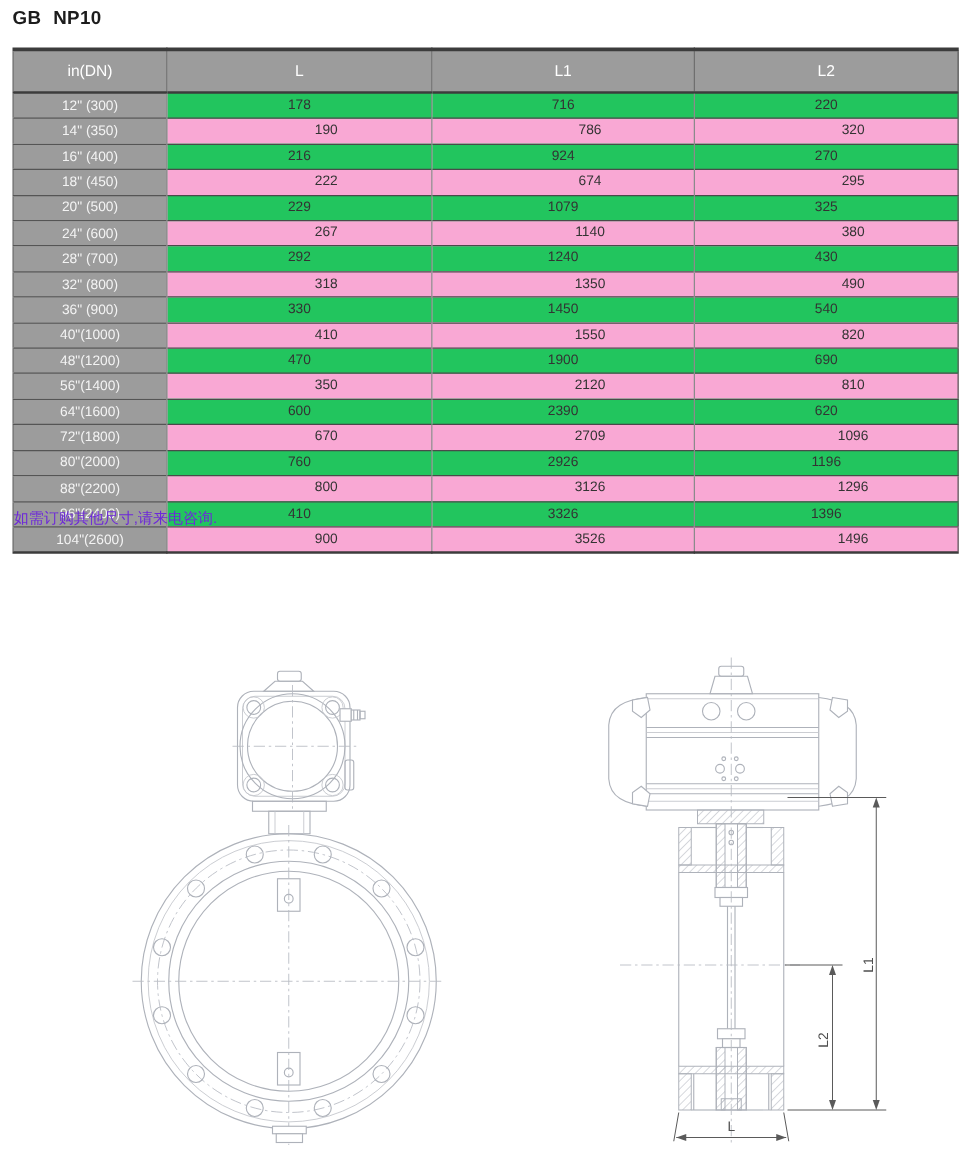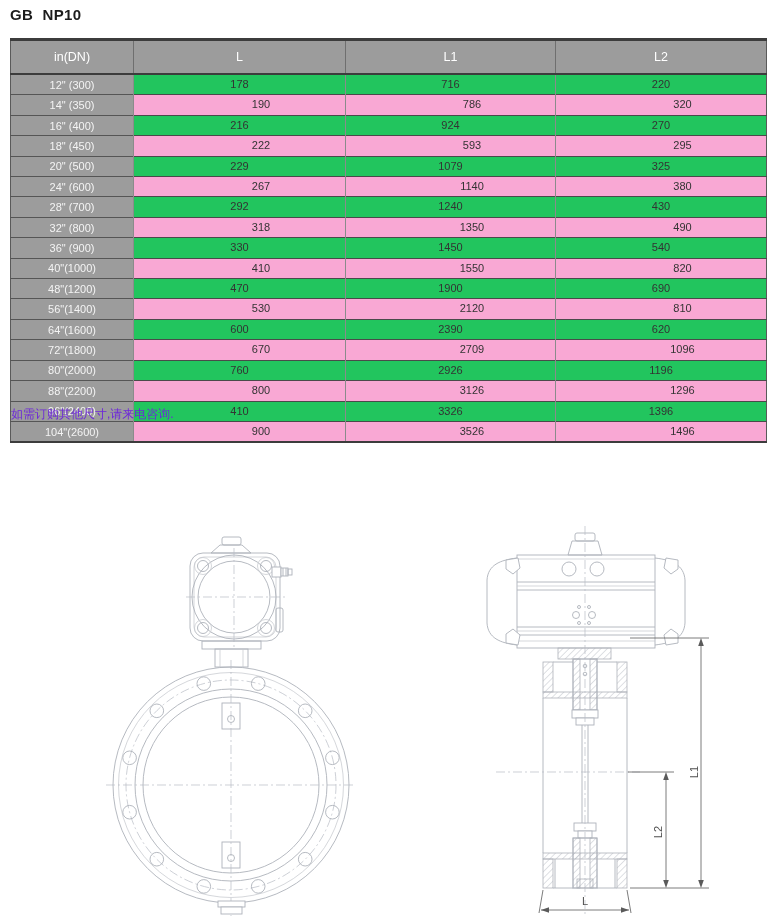--- a/index.html
+++ b/index.html
@@ -81,21 +81,21 @@
         </tr>
         <tr>
           <th>16" (400)</th>
           <td>216</td>
           <td>924</td>
           <td>270</td>
         </tr>
         <tr class="alt">
           <th>18" (450)</th>
           <td>222</td>
-          <td>593</td>
+          <td>674</td>
           <td>295</td>
         </tr>
         <tr>
           <th>20" (500)</th>
           <td>229</td>
           <td>1079</td>
           <td>325</td>
         </tr>
         <tr class="alt">
           <th>24" (600)</th>
@@ -128,21 +128,21 @@
           <td>820</td>
         </tr>
         <tr>
           <th>48"(1200)</th>
           <td>470</td>
           <td>1900</td>
           <td>690</td>
         </tr>
         <tr class="alt">
           <th>56"(1400)</th>
-          <td>530</td>
+          <td>350</td>
           <td>2120</td>
           <td>810</td>
         </tr>
         <tr>
           <th>64"(1600)</th>
           <td>600</td>
           <td>2390</td>
           <td>620</td>
         </tr>
         <tr class="alt">

